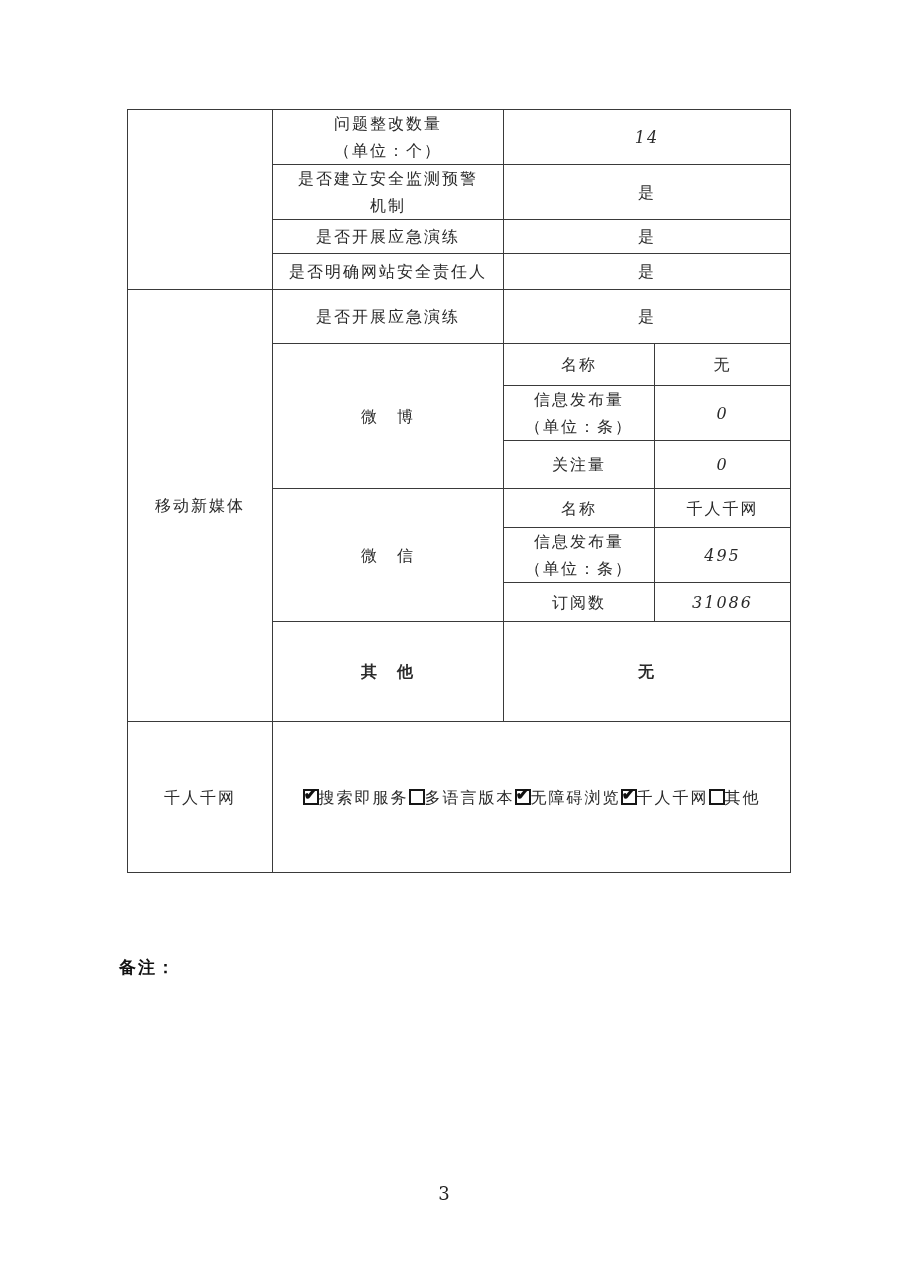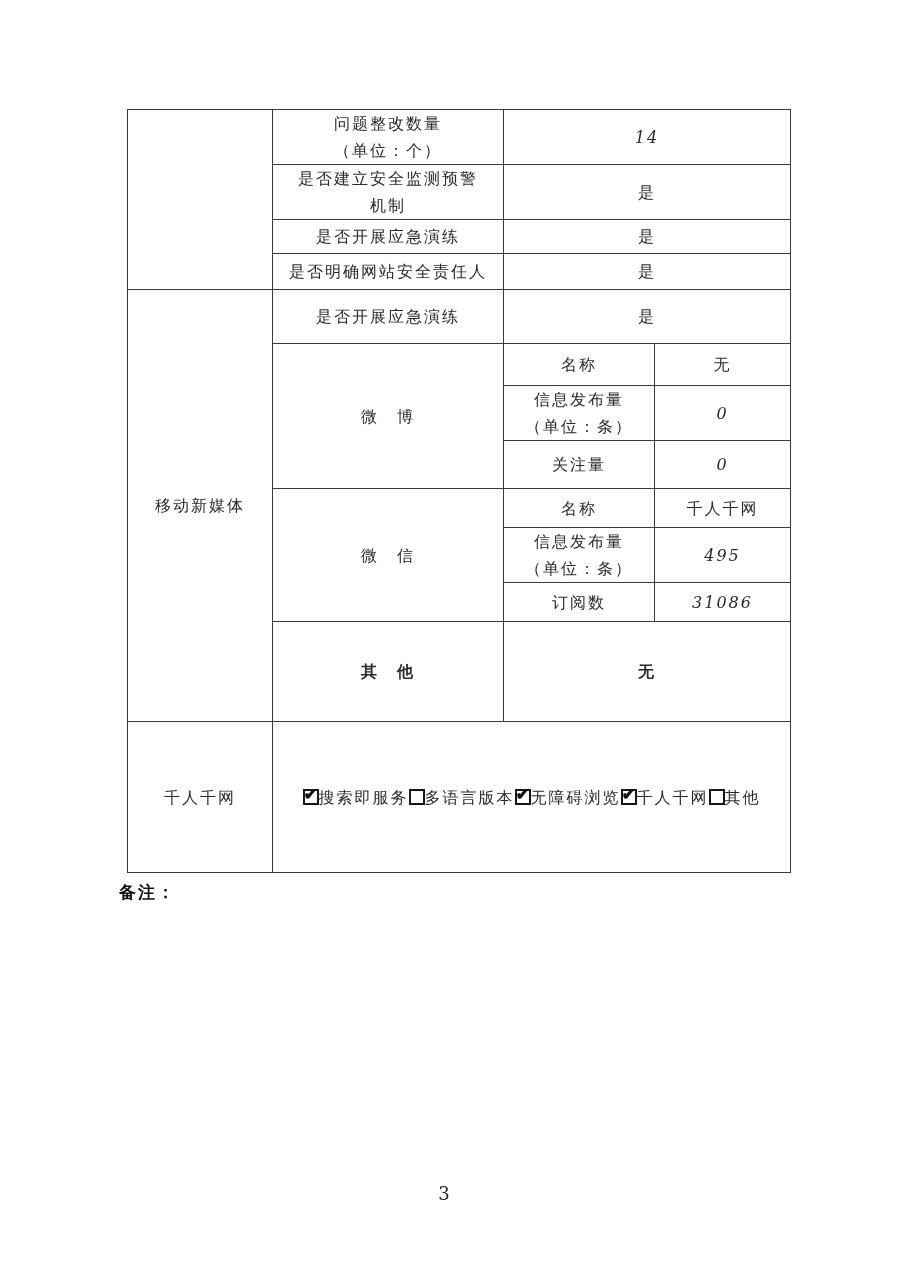--- a/index.html
+++ b/index.html
@@ -67,21 +67,21 @@
     content: "\2714";
     position: absolute;
     left: -1px; top: -10px;
     font-size: 17px;
     font-weight: bold;
     color: #111;
     letter-spacing: 0;
   }
   .notes {
     position: absolute;
-    left: 119px; top: 881px;
+    left: 119px; top: 956px;
     font-family: "DejaVu Sans", "Liberation Sans", sans-serif;
     font-weight: bold;
     font-size: 17px;
     letter-spacing: 2px;
     color: #111;
     text-align: right;
   }
   .pageno {
     position: absolute;
     left: 0; top: 1183px;

